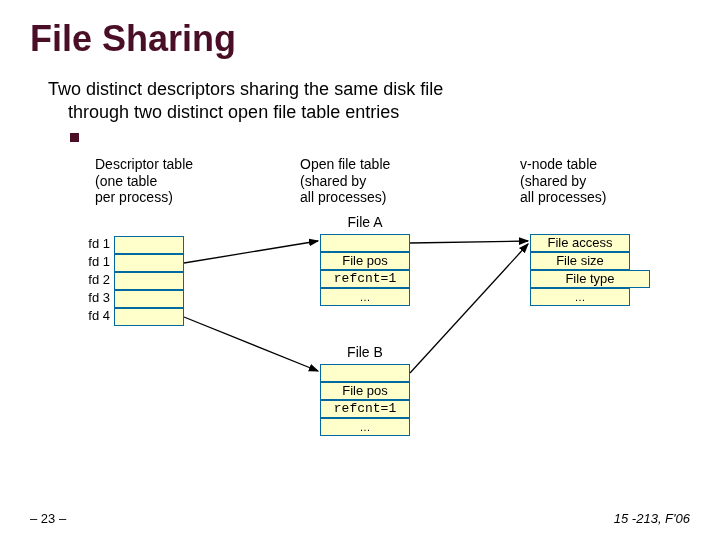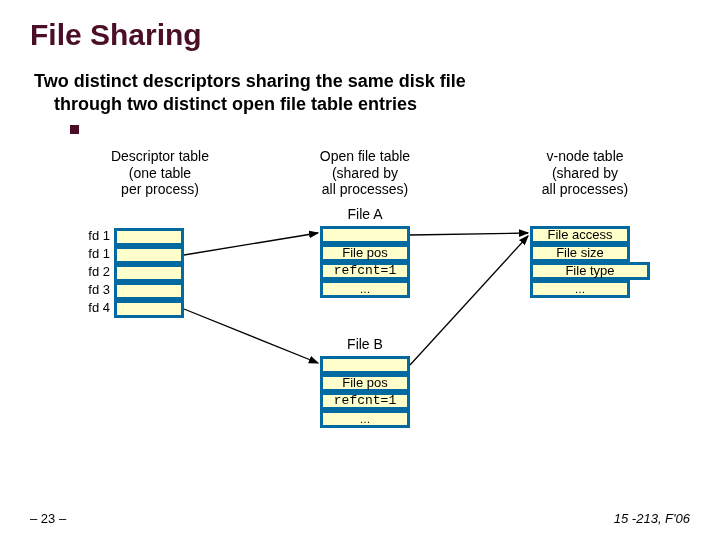--- a/index.html
+++ b/index.html
@@ -5,31 +5,31 @@
   * { margin: 0; padding: 0; box-sizing: border-box; }
   body {
     width: 720px;
     height: 540px;
     background: #fff;
     font-family: Arial, Helvetica, sans-serif;
     position: relative;
     padding: 18px 30px;
   }
   .title {
-    font-size: 30px;
+    font-size: 36px;
     font-weight: bold;
     color: #4a0e27;
     margin-bottom: 18px;
   }
   .subtitle {
     font-size: 18px;
-    font-weight: bold;
+    font-weight: normal;
     color: #000;
     line-height: 1.3;
-    margin-left: 4px;
+    margin-left: 18px;
     margin-bottom: 8px;
   }
   .bullet-row {
     display: flex;
     align-items: center;
     margin-left: 40px;
     margin-bottom: 14px;
     font-size: 17px;
     font-weight: bold;
   }
@@ -42,28 +42,27 @@
   }
   .mono { font-family: "Courier New", monospace; }
   .diagram {
     position: relative;
     width: 660px;
     height: 330px;
     margin-left: 10px;
   }
   .col-head {
     position: absolute;
-    text-align: center;
     font-size: 14px;
     color: #000;
     line-height: 1.2;
   }
   .cell {
     position: absolute;
-    border: 3px solid #0369a1;
+    border: 1px solid #0369a1;
     background: #ffffcc;
     font-size: 13px;
     text-align: center;
     display: flex;
     align-items: center;
     justify-content: center;
     height: 18px;
   }
   .fd-label {
     position: absolute;

